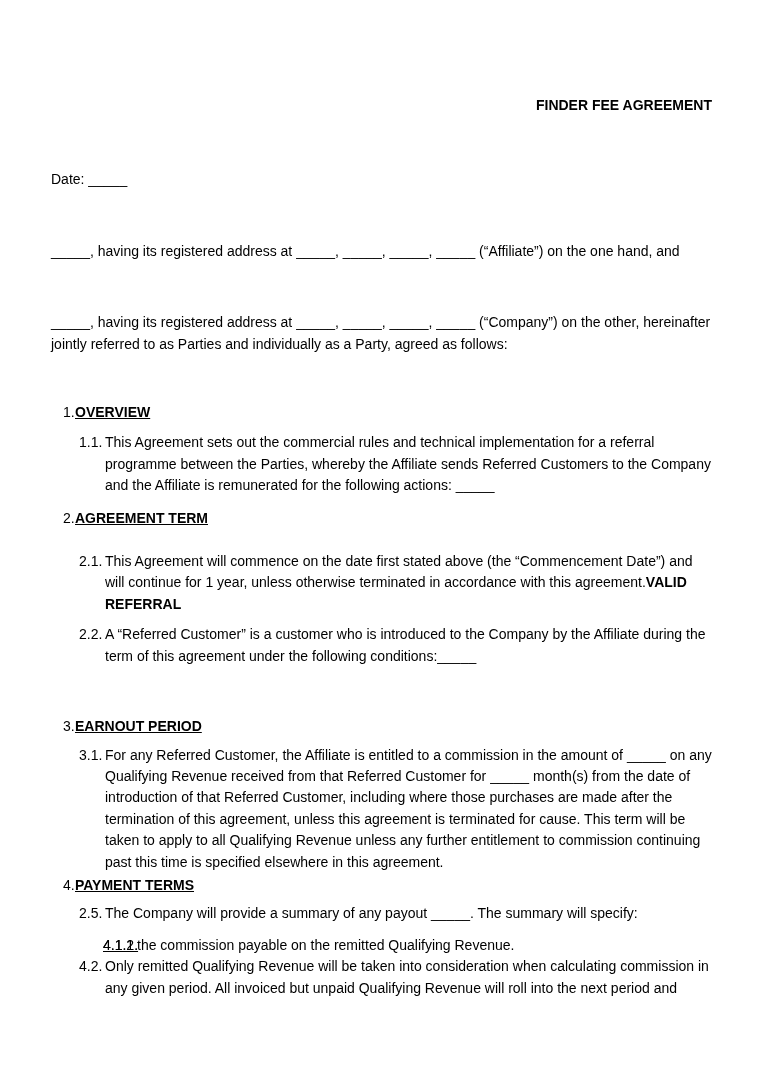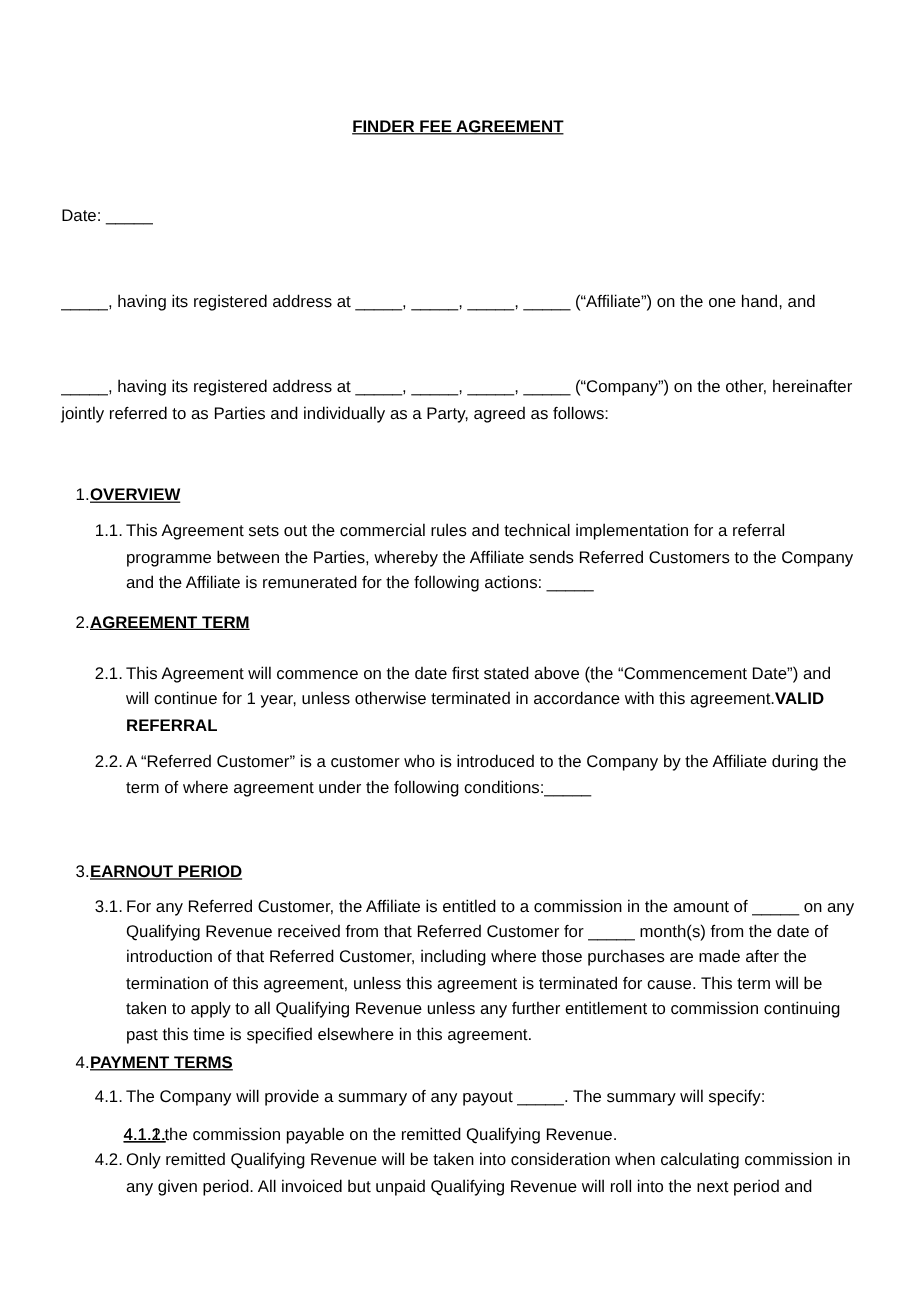--- a/index.html
+++ b/index.html
@@ -19,23 +19,22 @@
     line-height: 21.4px;
   }
   .content {
     margin: 0 51px;
     width: 661px;
   }
   p, .li { margin: 0; padding: 0; }
 
   .title {
     margin-top: 95px;
-    text-align: center;
+    text-align: right;
     font-weight: bold;
-    text-decoration: underline;
   }
   .date-line   { margin-top: 53px; }
   .para-a      { margin-top: 50px; }
   .para-b      { margin-top: 50px; }
 
   .li { position: relative; }
   .li .num { position: absolute; top: 0; }
 
   .l1 { padding-left: 24px; }
   .l1 > .num { left: 12px; }
@@ -86,38 +85,38 @@
     <div class="li l1 h2">
       <span class="num">2.</span>
       <span class="heading-text">AGREEMENT TERM</span>
     </div>
     <div class="li l2 i21">
       <span class="num">2.1.</span>
       <span>This Agreement will commence on the date first stated above (the “Commencement Date”) and will continue for 1 year, unless otherwise terminated in accordance with this agreement.</span><span class="bold">VALID REFERRAL</span>
     </div>
     <div class="li l2 i22">
       <span class="num">2.2.</span>
-      <span>A “Referred Customer” is a customer who is introduced to the Company by the Affiliate during the term of where agreement under the following conditions:_____</span>
+      <span>A “Referred Customer” is a customer who is introduced to the Company by the Affiliate during the term of this agreement under the following conditions:_____</span>
     </div>
 
     <div class="li l1 h3">
       <span class="num">3.</span>
       <span class="heading-text">EARNOUT PERIOD</span>
     </div>
     <div class="li l2 i31">
       <span class="num">3.1.</span>
       <span>For any Referred Customer, the Affiliate is entitled to a commission in the amount of _____ on any Qualifying Revenue received from that Referred Customer for _____ month(s) from the date of introduction of that Referred Customer, including where those purchases are made after the termination of this agreement, unless this agreement is terminated for cause. This term will be taken to apply to all Qualifying Revenue unless any further entitlement to commission continuing past this time is specified elsewhere in this agreement.</span>
     </div>
 
     <div class="li l1 h4">
       <span class="num">4.</span>
       <span class="heading-text">PAYMENT TERMS</span>
     </div>
     <div class="li l2 i41">
-      <span class="num">4.1.</span>
+      <span class="num">2.5.</span>
       <span>The Company will provide a summary of any payout _____. The summary will specify:</span>
     </div>
     <div class="li l3 i411">
       <span class="num">4.1.1.</span>
     </div>
     <div class="li l3 i412">
       <span class="num">4.1.2.</span>
       <span>the commission payable on the remitted Qualifying Revenue.</span>
     </div>
     <div class="li l2 i42">

